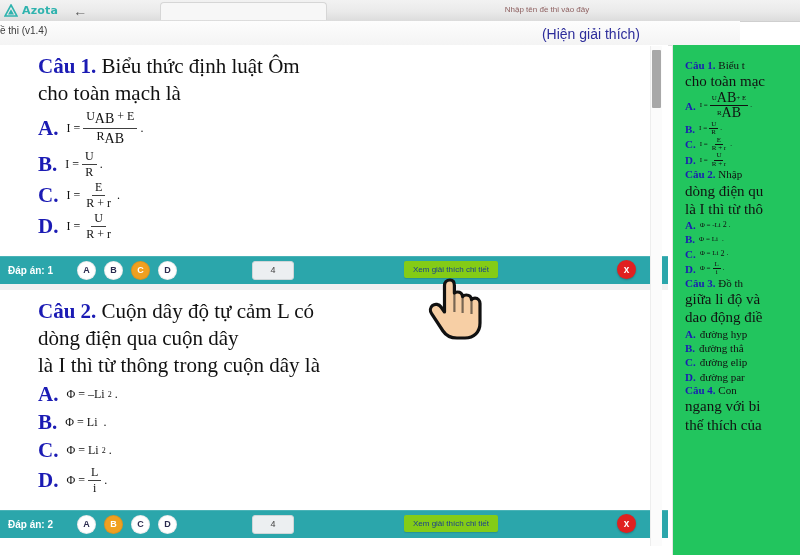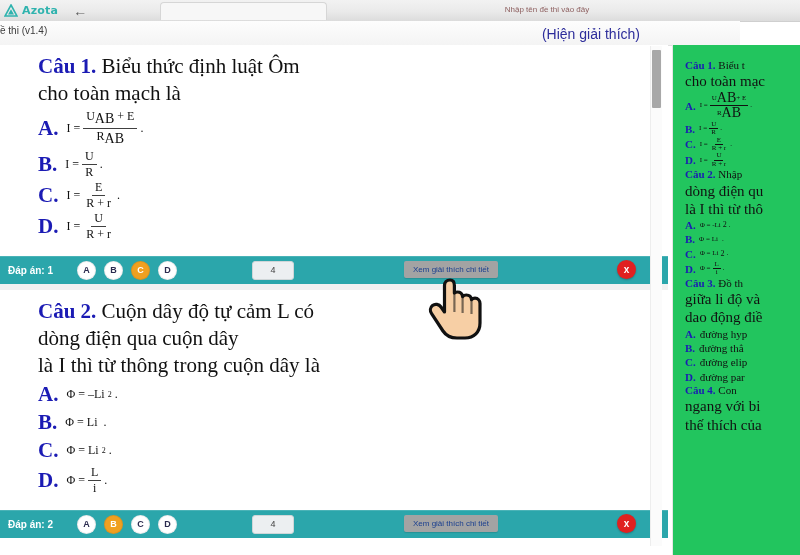--- a/index.html
+++ b/index.html
@@ -99,21 +99,21 @@
     margin-right:8px;cursor:pointer;border:1px solid rgba(0,0,0,.08);
   }
   .choice.sel{background:#f0a020;color:#fff;}
   .numbox{
     position:absolute;left:252px;top:5px;width:40px;height:17px;
     background:#eceff1;border:1px solid #cfd6d8;border-radius:3px;
     font-size:9px;color:#444;text-align:center;line-height:17px;
   }
   .explain-btn{
     position:absolute;left:404px;top:5px;width:94px;height:17px;
-    background:#a3a3a3;border-radius:2px;color:#1a3f8f;font-size:8px;
+    background:#84cc16;border-radius:2px;color:#1a3f8f;font-size:8px;
     text-align:center;line-height:17px;cursor:pointer;white-space:nowrap;
     box-shadow:0 1px 1px rgba(0,0,0,.12);
   }
   .xbtn{
     position:absolute;left:617px;top:4px;width:19px;height:19px;border-radius:50%;
     background:#e02020;color:#fff;font-size:10px;font-weight:700;
     display:flex;align-items:center;justify-content:center;cursor:pointer;
     box-shadow:0 1px 2px rgba(0,0,0,.25);
   }
 

